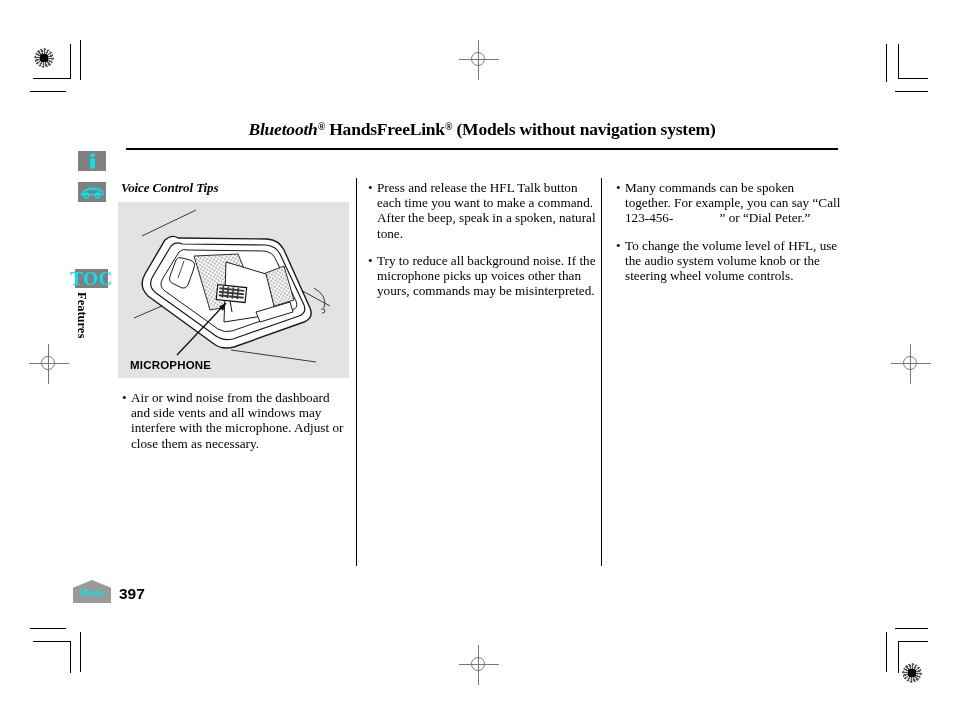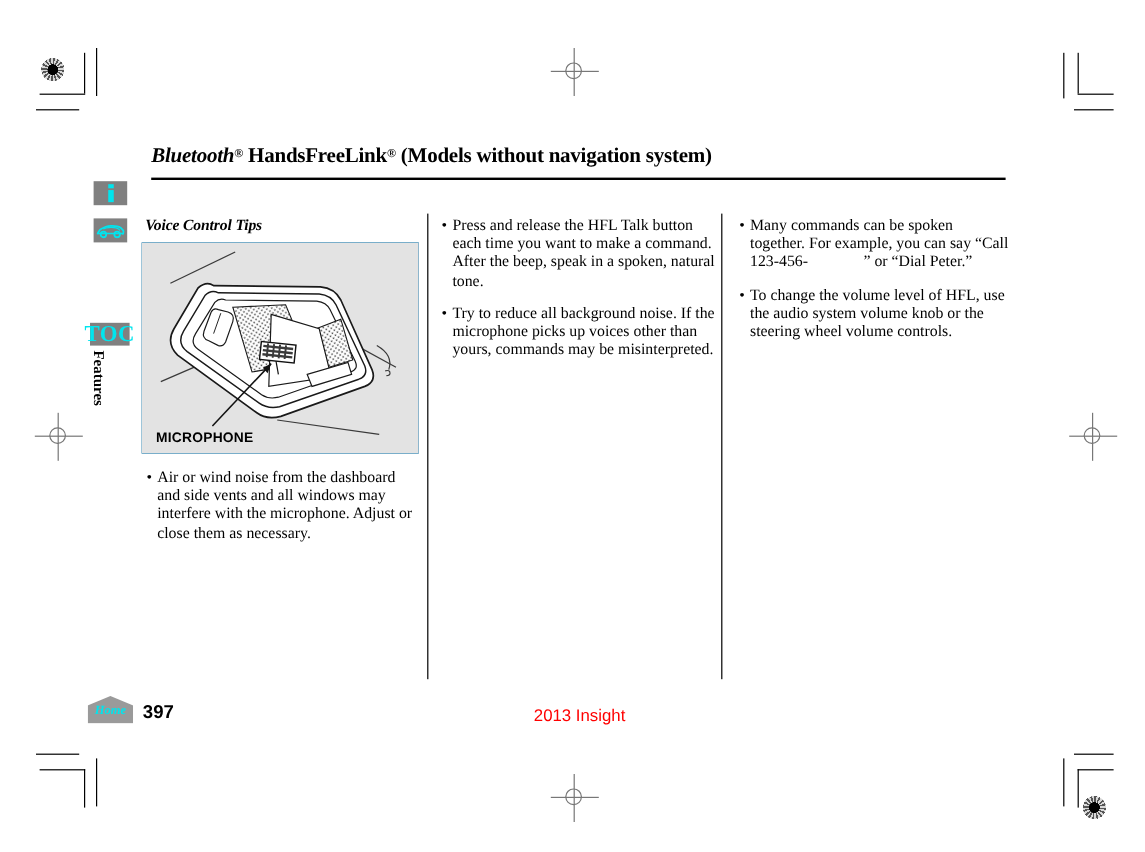--- a/index.html
+++ b/index.html
@@ -65,20 +65,21 @@
     position: absolute;
     left: 0; top: 0;
     width: 954px; height: 710px;
   }
 
   .title-block {
     position: absolute;
     left: 126px;
     top: 120px;
     width: 712px;
+    text-align: center;
   }
   .title-text {
     font-family: "Liberation Serif", serif;
     font-size: 17.5px;
     font-weight: bold;
     letter-spacing: -0.2px;
     white-space: nowrap;
     line-height: 1.1;
   }
   .title-text .bt {
@@ -154,21 +155,21 @@
     font-size: 13px;
     letter-spacing: -0.1px;
   }
 
   .figure {
     position: absolute;
     left: 118px;
     top: 202px;
     width: 231px;
     height: 176px;
-    background: #0369a1;
+    background: #d946ef;
     overflow: hidden;
   }
   .figure svg { display: block; }
   .fig-label {
     position: absolute;
     left: 12px;
     bottom: 7px;
     font-family: "Liberation Sans", sans-serif;
     font-weight: bold;
     font-size: 11.5px;
@@ -422,17 +423,14 @@
       <div class="dot">•</div>
       <div class="txt">To change the volume level of HFL, use the audio system volume knob or the steering wheel volume controls.</div>
     </div>
   </div>
 
   <div class="home-btn">
     <div class="shape"></div>
     <div class="label">Home</div>
   </div>
   <div class="page-num">397</div>
-  <div class="model-line">
-    <span>2013 Insight</span>
-  </div>
 
 </div>
 
 </body></html>

